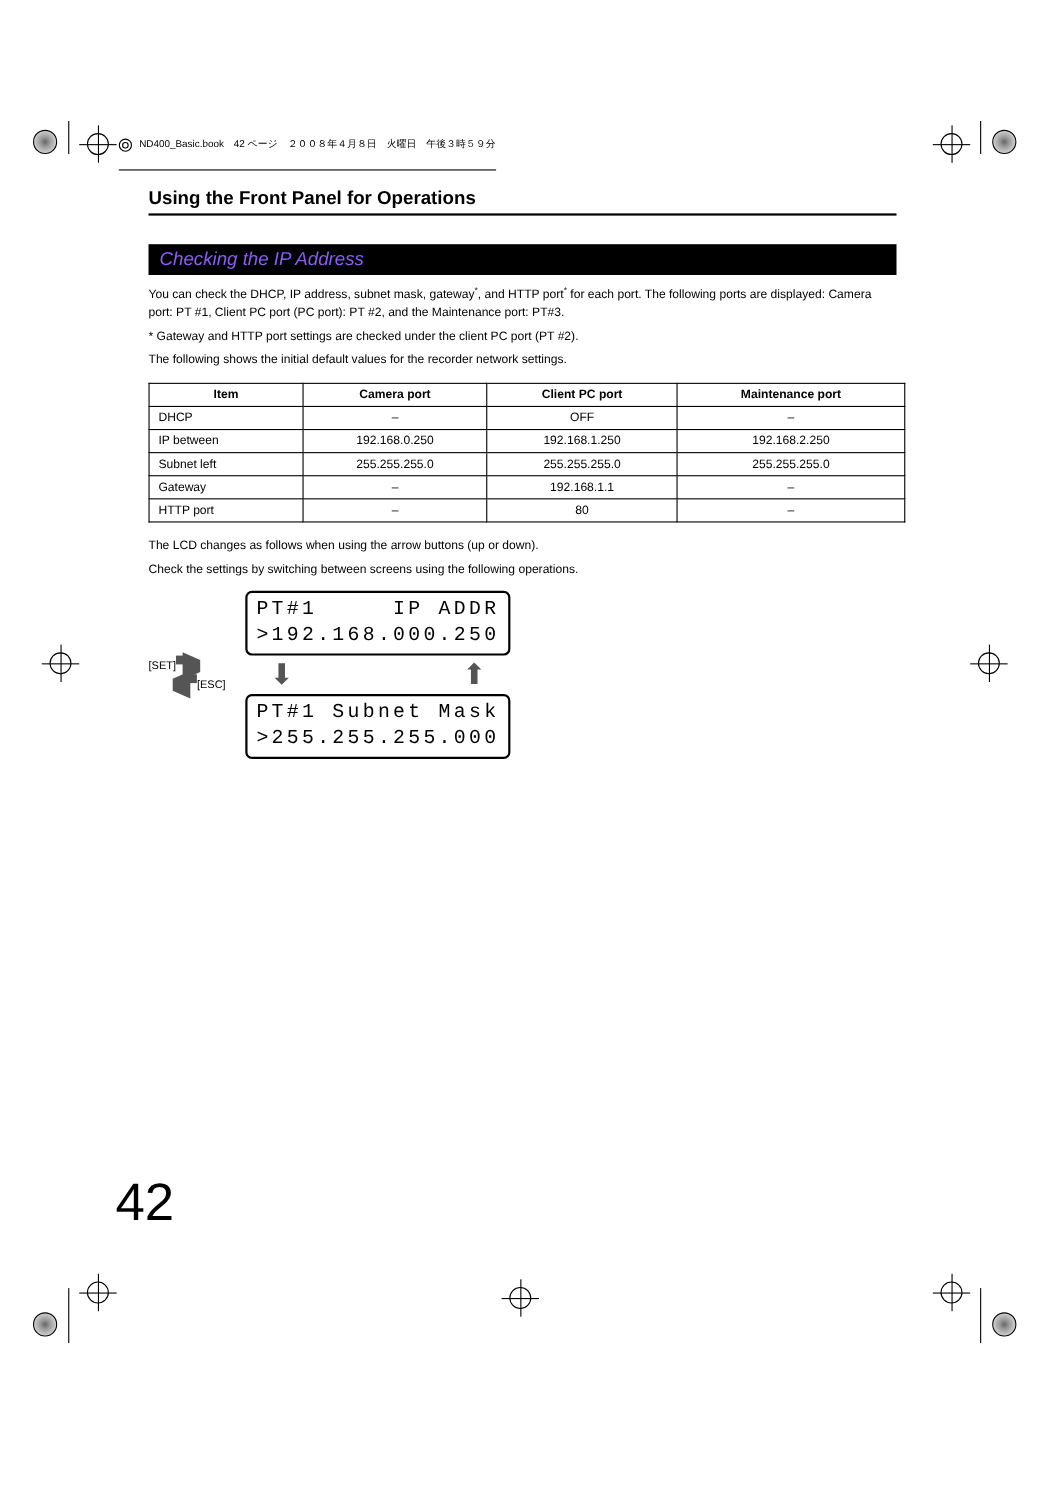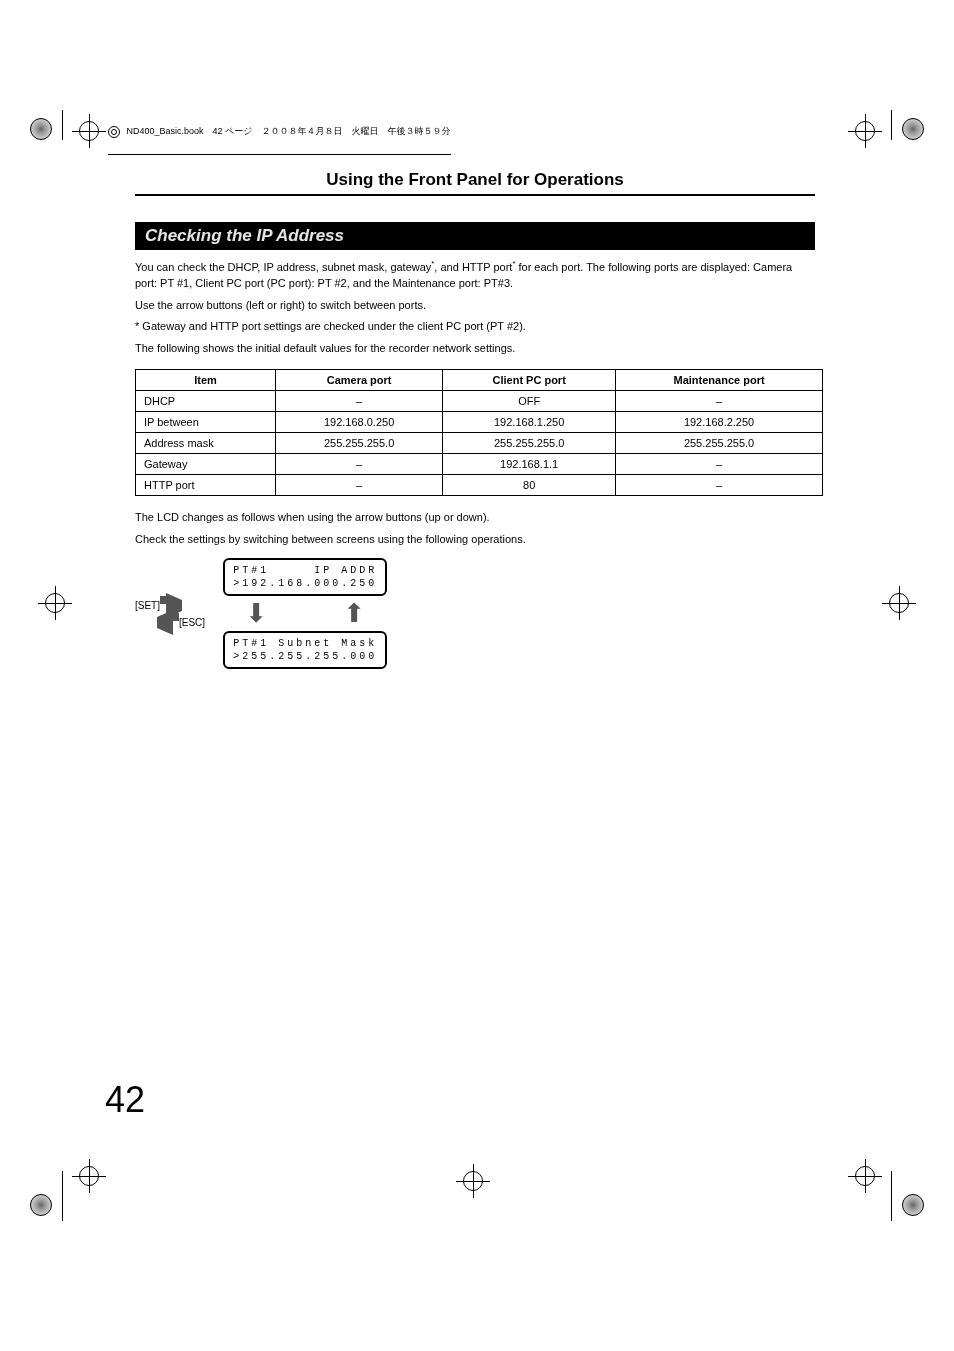--- a/index.html
+++ b/index.html
@@ -35,45 +35,44 @@
     }
     .content {
       position: absolute;
       left: 135px; top: 170px; width: 680px;
     }
     .chapter-title {
       font-size: 17px; font-weight: bold;
       border-bottom: 2px solid #000;
       padding-bottom: 4px;
       margin-bottom: 26px;
-      text-align: center;
     }
     .section-title {
-      background: #000; color: #e5e5e5;
-      font-size: 17px; font-weight: bold;
+      background: #000; color: #8b5cf6;
+      font-size: 17px; font-weight: normal;
       font-style: italic;
       padding: 4px 10px;
       margin-bottom: 8px;
     }
     .body-text { margin-bottom: 6px; line-height: 1.45; }
     .sup { vertical-align: super; font-size: 0.7em; }
     table.net {
       border-collapse: collapse; width: 688px; margin: 12px auto 14px auto;
     }
     table.net th, table.net td {
       border: 1px solid #000; padding: 4px 8px; font-size: 11px;
     }
     table.net th { font-weight: bold; text-align: center; }
     table.net td { text-align: center; }
     table.net td:first-child { text-align: left; width: 140px; }
     .lcd {
       border: 2px solid #000; border-radius: 6px;
       padding: 4px 8px;
       font-family: "Courier New", monospace;
-      font-size: 10px; letter-spacing: 3px;
+      font-size: 18px; letter-spacing: 3px;
       line-height: 1.3;
       display:inline-block;
       white-space: pre;
       text-align: right;
     }
     .diagram { margin-top: 10px; }
     .diagram-row { display:flex; align-items:center; gap: 18px; }
     .arrow-col { display:flex; flex-direction:column; gap:6px; align-items:flex-start; font-size:10px; }
     .arrow-col .row { display:flex; align-items:center; gap:6px; }
     .arrow-icon { display:inline-block; }
@@ -95,21 +94,21 @@
       position:relative;
     }
     .block-arrow-left::before{
       content:''; position:absolute; right:-22px; top:-4px; width:8px; height:8px; background:#555;
     }
     .vert-arrow { font-size: 26px; color:#555; padding:0 12px; display:inline-block;}
     .sub-lcds { display:flex; flex-direction:column; gap:2px; }
     .sub-lcds .mid { display:flex; justify-content:space-between; padding:0 10px; }
     .page-num {
       position:absolute; left:105px; bottom: 230px;
-      font-size: 36px; font-weight: normal; margin-top: 32px;
+      font-size: 48px; font-weight: normal; margin-top: 32px;
     }
   </style>
 </head>
 <body>
 
 <div class="crop-mark" style="top:118px; left:30px;"><span class="crop-circle"></span></div>
 <div class="crop-mark" style="top:118px; left:76px;"><span class="crop-target"><span class="ring"></span></span></div>
 <div class="crop-mark" style="top:118px; right:30px;"><span class="crop-circle"></span></div>
 <div class="crop-mark" style="top:118px; right:76px;"><span class="crop-target"><span class="ring"></span></span></div>
 <div class="crop-mark" style="top:590px; left:42px;"><span class="crop-target"><span class="ring"></span></span></div>
@@ -132,21 +131,20 @@
   <span>ND400_Basic.book　42 ページ　２００８年４月８日　火曜日　午後３時５９分</span>
 </div>
 
 <div class="content">
   <div class="chapter-title">Using the Front Panel for Operations</div>
   <div class="section-title">Checking the IP Address</div>
 
   <p class="body-text">
     <span>You can check the DHCP, IP address, subnet mask, gateway</span><span class="sup">*</span><span>, and HTTP port</span><span class="sup">*</span><span> for each port. The following ports are displayed: Camera port: PT #1, Client PC port (PC port): PT #2, and the Maintenance port: PT#3.</span>
   </p>
-  <p class="body-text">Use the arrow buttons (left or right) to switch between ports.</p>
   <p class="body-text">*  Gateway and HTTP port settings are checked under the client PC port (PT #2).</p>
   <p class="body-text">The following shows the initial default values for the recorder network settings.</p>
 
   <table class="net">
     <thead>
       <tr>
         <th>Item</th>
         <th>Camera port</th>
         <th>Client PC port</th>
         <th>Maintenance port</th>
@@ -159,21 +157,21 @@
           <td>OFF</td>
           <td>–</td>
         </tr>
         <tr>
           <td>IP between</td>
           <td>192.168.0.250</td>
           <td>192.168.1.250</td>
           <td>192.168.2.250</td>
         </tr>
         <tr>
-          <td>Address mask</td>
+          <td>Subnet left</td>
           <td>255.255.255.0</td>
           <td>255.255.255.0</td>
           <td>255.255.255.0</td>
         </tr>
         <tr>
           <td>Gateway</td>
           <td>–</td>
           <td>192.168.1.1</td>
           <td>–</td>
         </tr>

